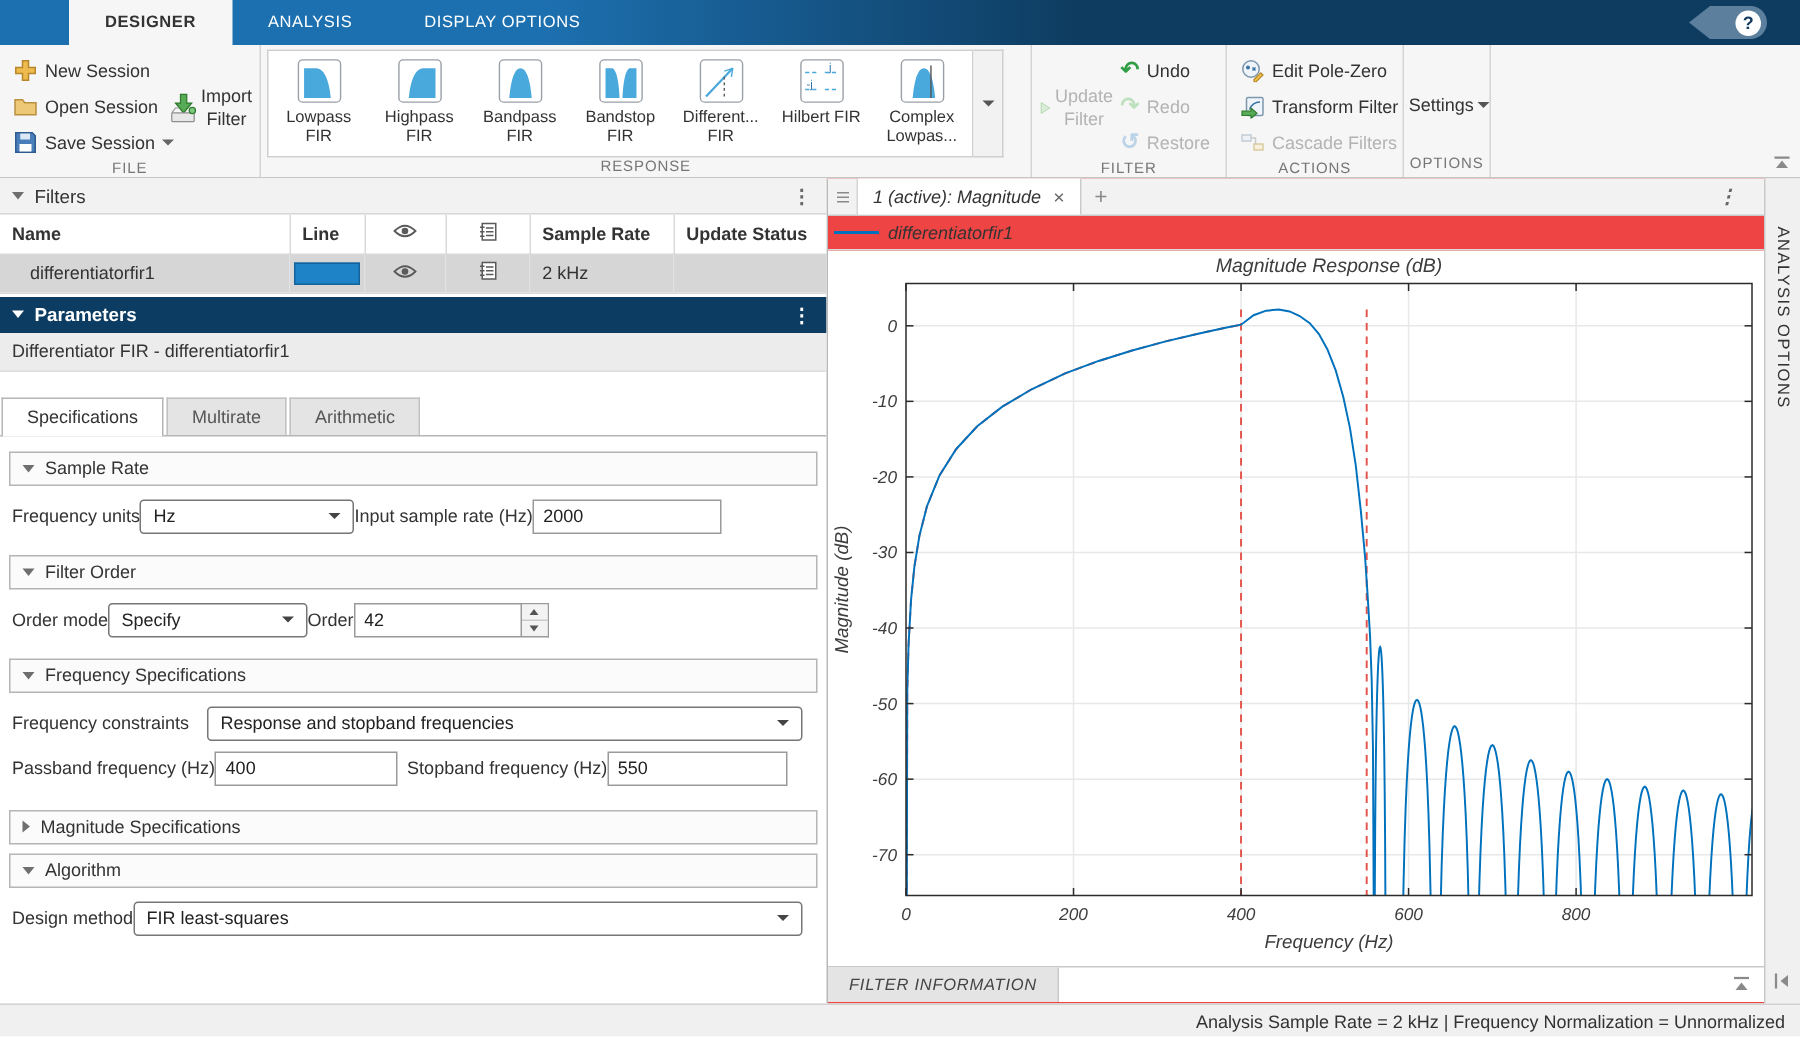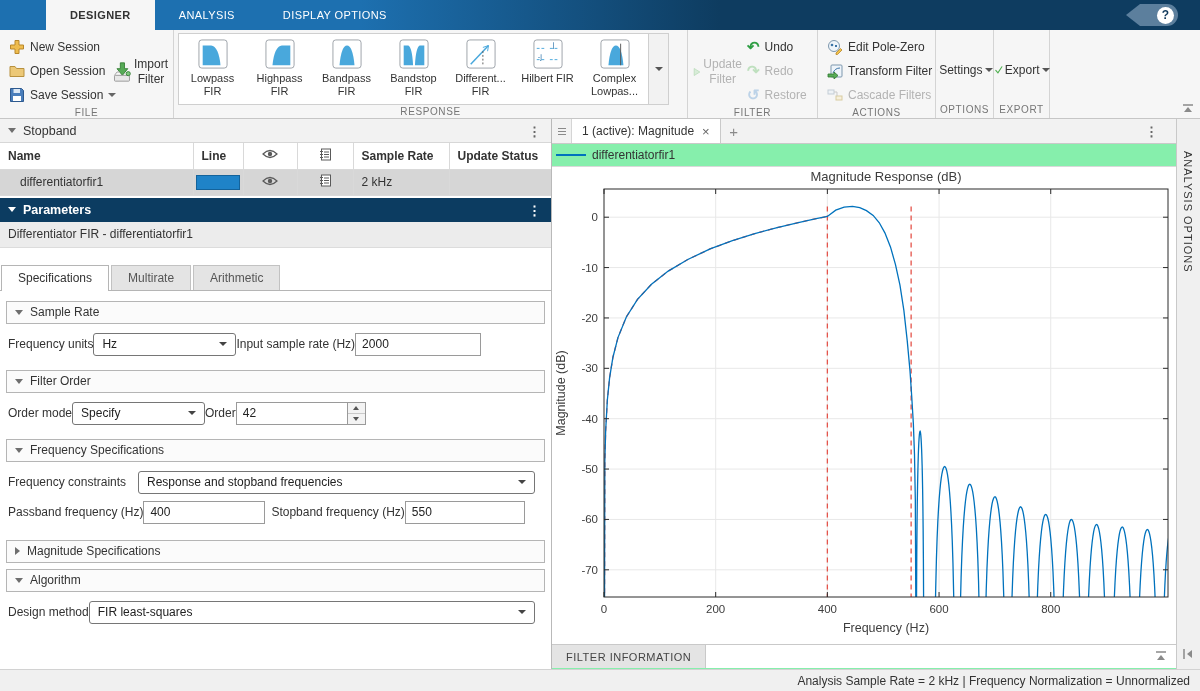--- a/index.html
+++ b/index.html
@@ -29,21 +29,21 @@
   .gal-item { width:67px; display:flex; flex-direction:column; align-items:center; padding-top:5px; gap:3px; }
   .gal-lbl { font-size:11px; line-height:1.2; text-align:center; color:#333; }
   .gal-arrow { width:20px; border:1px solid #cfcfcf; border-left:none; margin-top:2px; height:72px; background:#f2f2f2; display:flex; align-items:center; justify-content:center; }
   .ribbon-collapse { position:absolute; right:6px; bottom:2px; }
   .icon16 { width:16px; height:16px; flex:0 0 16px; }
   .glyphbtn { font-size:15px; line-height:14px; font-weight:bold; }
 
   
   .main { position:absolute; left:0; top:119px; width:1200px; height:550px; display:flex; }
   .left-panel { width:552px; background:#fff; border-right:1px solid #b9b9b9; overflow:hidden; }
-  .doc-panel { width:624px; background:#86efac; position:relative; }
+  .doc-panel { width:624px; background:#ef4444; position:relative;font-style:italic; }
   .right-strip { width:24px; background:#f0f0f0; border-left:1px solid #c9c9c9; position:relative; }
   .strip-text { writing-mode:vertical-rl; font-size:11px; color:#333; letter-spacing:1px; position:absolute; top:32px; left:5px; white-space:nowrap; }
   .strip-collapse { position:absolute; bottom:6px; left:5px; }
 
   
   .panel-hdr { height:24px; background:#f2f2f2; border-bottom:1px solid #d7d7d7; display:flex; align-items:center; padding:0 8px; gap:7px; font-size:12.5px; color:#333; position:relative; }
   .tri-down { width:0; height:0; border-left:4px solid transparent; border-right:4px solid transparent; border-top:5px solid #6f6f6f; }
   .tri-right { width:0; height:0; border-top:4px solid transparent; border-bottom:4px solid transparent; border-left:5px solid #6f6f6f; }
   .vdots { position:absolute; right:10px; top:50%; transform:translateY(-50%); color:#666; font-size:13px; font-weight:bold; letter-spacing:0; }
   .ftable { width:100%; border-collapse:collapse; table-layout:fixed; }
@@ -272,50 +272,38 @@
             <circle cx="13" cy="13" r="6.5" fill="#cfcfcf" stroke="#8c8c8c"></circle>
             <circle cx="13" cy="13" r="2.6" fill="#f6f6f6" stroke="#6f6f6f"></circle>
           </svg>
           <span class="blbl">Settings</span>
           <span class="dd-arrow" style="border-top-color:#555;"></span>
         </div>
       </div>
       <div class="rsec-label">OPTIONS</div>
     </div>
 
-    <div class="rsec" style="width:56px;">
-      <div class="rsec-content" style="justify-content:center;">
-        <div class="bigbtn">
-          <svg width="26" height="26" viewBox="0 0 26 26">
-              <path d="M5 14 l6 7 L22 4" fill="none" stroke="#4cae4c" stroke-width="3" stroke-linecap="round"></path>
-            </svg>
-          <span class="blbl">Export</span>
-          <span class="dd-arrow" style="border-top-color:#555;"></span>
-        </div>
-      </div>
-      <div class="rsec-label">EXPORT</div>
-    </div>
 
     <div style="flex:1; border-right:none;" class="rsec">
       <div class="ribbon-collapse">
         <svg width="12" height="10" viewBox="0 0 12 10">
             <path d="M1 2 h10" stroke="#8a8a8a" stroke-width="1.5"></path>
             <path d="M2 9 L6 4 L10 9 z" fill="#8a8a8a"></path>
           </svg>
       </div>
     </div>
   </div>
 </div>
 
 <div class="main">
 
   <div class="left-panel">
     <div class="panel-hdr">
       <span class="tri-down"></span>
-      <span>Stopband</span>
+      <span>Filters</span>
       <span class="vdots">⋮</span>
     </div>
 
     <table class="ftable">
       <colgroup>
           <col style="width:193px">
           <col style="width:50px">
           <col style="width:54px">
           <col style="width:56px">
           <col style="width:96px">

